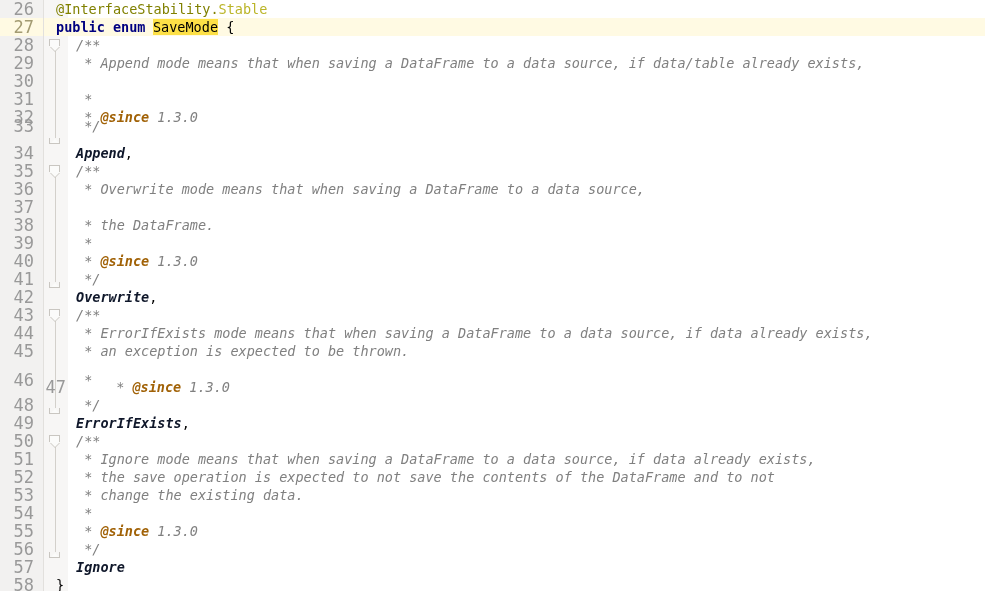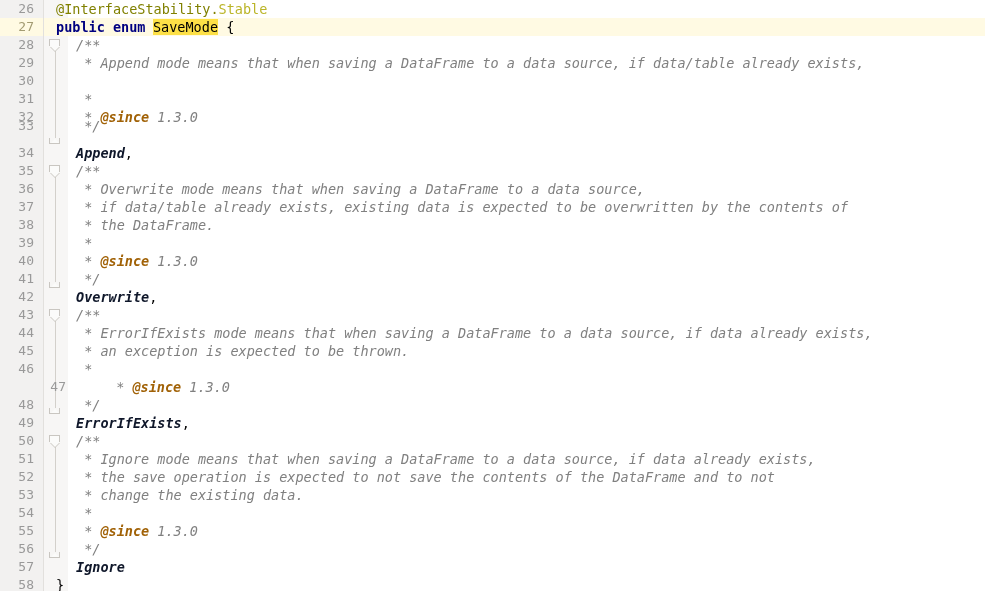--- a/index.html
+++ b/index.html
@@ -60,21 +60,21 @@
     width: 43px; height: 18px;
     background: #fffae3;
   }
 
   .lnum {
     position: absolute;
     left: 0; top: 0;
     width: 34px;
     text-align: right;
     color: #999999;
-    font-size: 13px;
+    font-size: 17px;
     line-height: 18px;
   }
   .row.caret-line .lnum { color: #a39b72; }
 
   .code {
     position: absolute;
     left: 56px; top: 0;
     line-height: 18px;
     color: #000000;
   }
@@ -180,30 +180,30 @@
       <div class="row caret-line" style="top: 18px;"><div class="lnum-bg"></div><div class="row-bg"></div><div class="lnum">27</div><div class="code" style="left: 56px;"><span class="kw">public</span><span class="plain"> </span><span class="kw">enum</span><span class="plain"> </span><span class="caret"></span><span class="sel">SaveMode</span><span class="plain"> {</span></div></div>
       <div class="row" style="top: 36px;"><div class="lnum">28</div><div class="code" style="left: 76px;"><span class="cmt">/**</span></div></div>
       <div class="row" style="top: 54px;"><div class="lnum">29</div><div class="code" style="left: 76px;"><span class="cmt"> * Append mode means that when saving a DataFrame to a data source, if data/table already exists,</span></div></div>
       <div class="row" style="top: 72px;"><div class="lnum">30</div></div>
       <div class="row" style="top: 90px;"><div class="lnum">31</div><div class="code" style="left: 76px;"><span class="cmt"> *</span></div></div>
       <div class="row" style="top: 108px;"><div class="lnum">32</div><div class="code" style="left: 76px;"><span class="cmt"> * </span><span class="tag">@since</span><span class="cmt"> 1.3.0</span></div></div>
       <div class="row" style="top: 117px;"><div class="lnum">33</div><div class="code" style="left: 76px;"><span class="cmt"> */</span></div></div>
       <div class="row" style="top: 144px;"><div class="lnum">34</div><div class="code" style="left: 76px;"><span class="enumc">Append</span><span class="plain">,</span></div></div>
       <div class="row" style="top: 162px;"><div class="lnum">35</div><div class="code" style="left: 76px;"><span class="cmt">/**</span></div></div>
       <div class="row" style="top: 180px;"><div class="lnum">36</div><div class="code" style="left: 76px;"><span class="cmt"> * Overwrite mode means that when saving a DataFrame to a data source,</span></div></div>
-      <div class="row" style="top: 198px;"><div class="lnum">37</div><div class="code" style="left: 76px;"><span class="cmt"> * if data/table already exists, existing data is expected to be overwritten by the contents of</span></div></div>
+      <div class="row" style="top: 198px;"><div class="lnum">37</div></div>
       <div class="row" style="top: 216px;"><div class="lnum">38</div><div class="code" style="left: 76px;"><span class="cmt"> * the DataFrame.</span></div></div>
       <div class="row" style="top: 234px;"><div class="lnum">39</div><div class="code" style="left: 76px;"><span class="cmt"> *</span></div></div>
       <div class="row" style="top: 252px;"><div class="lnum">40</div><div class="code" style="left: 76px;"><span class="cmt"> * </span><span class="tag">@since</span><span class="cmt"> 1.3.0</span></div></div>
       <div class="row" style="top: 270px;"><div class="lnum">41</div><div class="code" style="left: 76px;"><span class="cmt"> */</span></div></div>
       <div class="row" style="top: 288px;"><div class="lnum">42</div><div class="code" style="left: 76px;"><span class="enumc">Overwrite</span><span class="plain">,</span></div></div>
       <div class="row" style="top: 306px;"><div class="lnum">43</div><div class="code" style="left: 76px;"><span class="cmt">/**</span></div></div>
       <div class="row" style="top: 324px;"><div class="lnum">44</div><div class="code" style="left: 76px;"><span class="cmt"> * ErrorIfExists mode means that when saving a DataFrame to a data source, if data already exists,</span></div></div>
       <div class="row" style="top: 342px;"><div class="lnum">45</div><div class="code" style="left: 76px;"><span class="cmt"> * an exception is expected to be thrown.</span></div></div>
-      <div class="row" style="top: 360px;"><div class="lnum">46</div><div class="code" style="left: 76px;"><span class="cmt"> *</span></div></div>
+      <div class="row" style="top: 371px;"><div class="lnum">46</div><div class="code" style="left: 76px;"><span class="cmt"> *</span></div></div>
       <div class="row" style="top: 378px; margin-left: 32px;"><div class="lnum">47</div><div class="code" style="left: 76px;"><span class="cmt"> * </span><span class="tag">@since</span><span class="cmt"> 1.3.0</span></div></div>
       <div class="row" style="top: 396px;"><div class="lnum">48</div><div class="code" style="left: 76px;"><span class="cmt"> */</span></div></div>
       <div class="row" style="top: 414px;"><div class="lnum">49</div><div class="code" style="left: 76px;"><span class="enumc">ErrorIfExists</span><span class="plain">,</span></div></div>
       <div class="row" style="top: 432px;"><div class="lnum">50</div><div class="code" style="left: 76px;"><span class="cmt">/**</span></div></div>
       <div class="row" style="top: 450px;"><div class="lnum">51</div><div class="code" style="left: 76px;"><span class="cmt"> * Ignore mode means that when saving a DataFrame to a data source, if data already exists,</span></div></div>
       <div class="row" style="top: 468px;"><div class="lnum">52</div><div class="code" style="left: 76px;"><span class="cmt"> * the save operation is expected to not save the contents of the DataFrame and to not</span></div></div>
       <div class="row" style="top: 486px;"><div class="lnum">53</div><div class="code" style="left: 76px;"><span class="cmt"> * change the existing data.</span></div></div>
       <div class="row" style="top: 504px;"><div class="lnum">54</div><div class="code" style="left: 76px;"><span class="cmt"> *</span></div></div>
       <div class="row" style="top: 522px;"><div class="lnum">55</div><div class="code" style="left: 76px;"><span class="cmt"> * </span><span class="tag">@since</span><span class="cmt"> 1.3.0</span></div></div>
       <div class="row" style="top: 540px;"><div class="lnum">56</div><div class="code" style="left: 76px;"><span class="cmt"> */</span></div></div>

